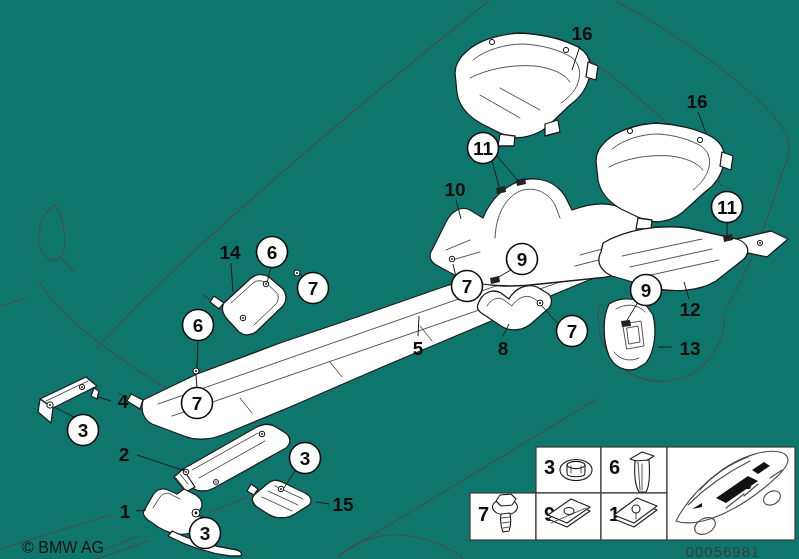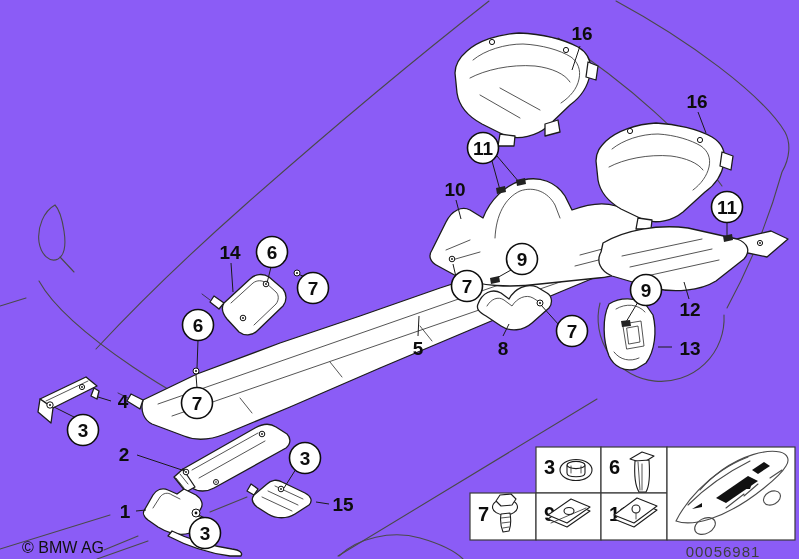--- a/index.html
+++ b/index.html
@@ -1,16 +1,16 @@
 <!DOCTYPE html>
 <html><head>
 <meta charset="utf-8">
 <style>
   html,body{margin:0;padding:0;background:#ffffff;}
-  .stage{position:relative;width:799px;height:559px;background:#8b5cf6;overflow:hidden;
+  .stage{position:relative;width:799px;height:559px;background:#0f766e;overflow:hidden;
          font-family:"Liberation Sans",sans-serif;}
   svg text{font-family:"Liberation Sans",sans-serif;}
   .callout-num{font-size:19px;font-weight:bold;fill:#0d0d0d;}
   .legend-num{font-size:20px;font-weight:bold;fill:#0d0d0d;}
   .copyright{font-size:16px;fill:#111111;}
   .docnum{font-size:15px;fill:#3d3d3d;letter-spacing:1px;}
   .carline{stroke:#4a4a4a;stroke-width:1.1;fill:none;stroke-linecap:round;}
   .part{stroke:#1c1c1c;stroke-width:1.3;fill:#ffffff;stroke-linejoin:round;}
   .pdetail{stroke:#2a2a2a;stroke-width:0.8;fill:none;stroke-linecap:round;}
   .leader{stroke:#1a1a1a;stroke-width:1;fill:none;}

